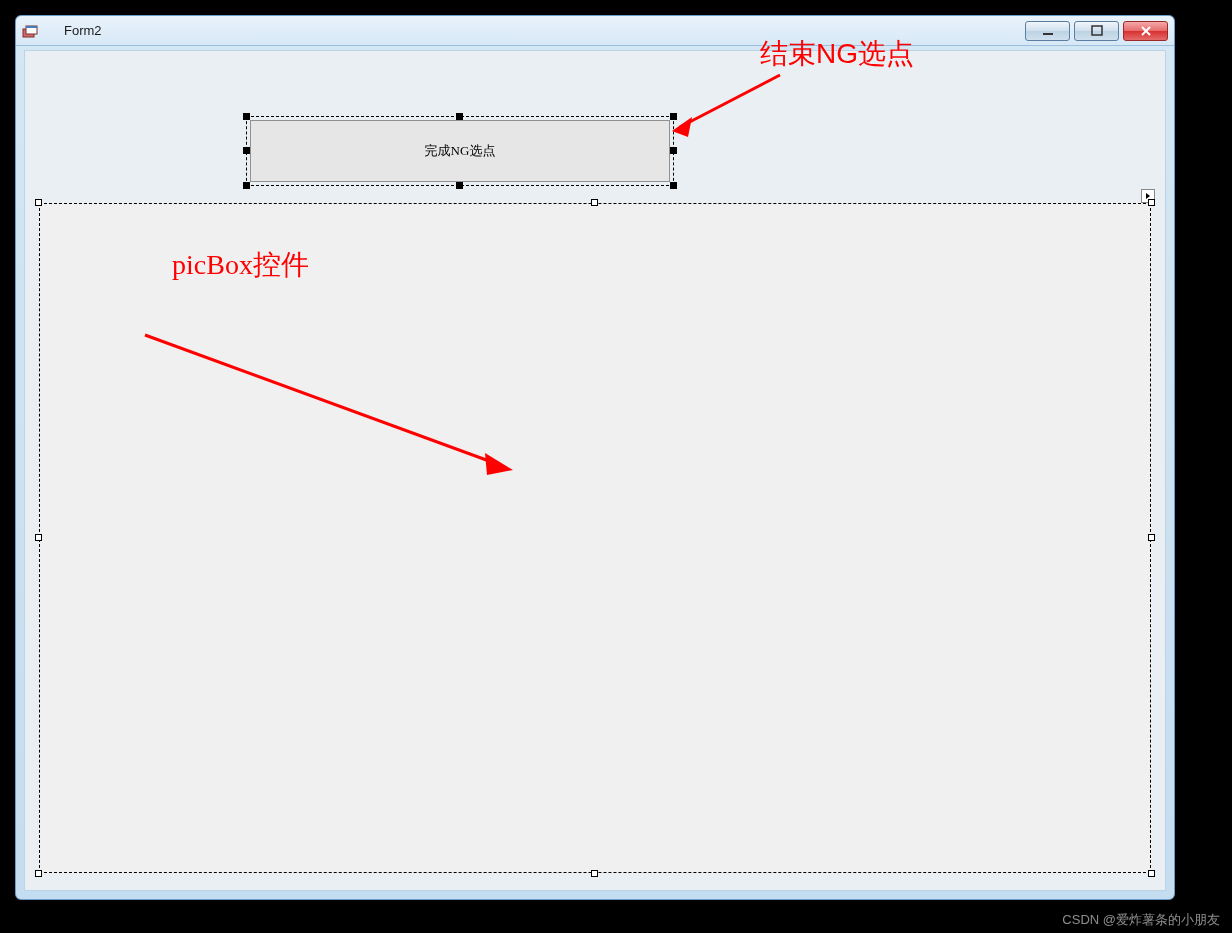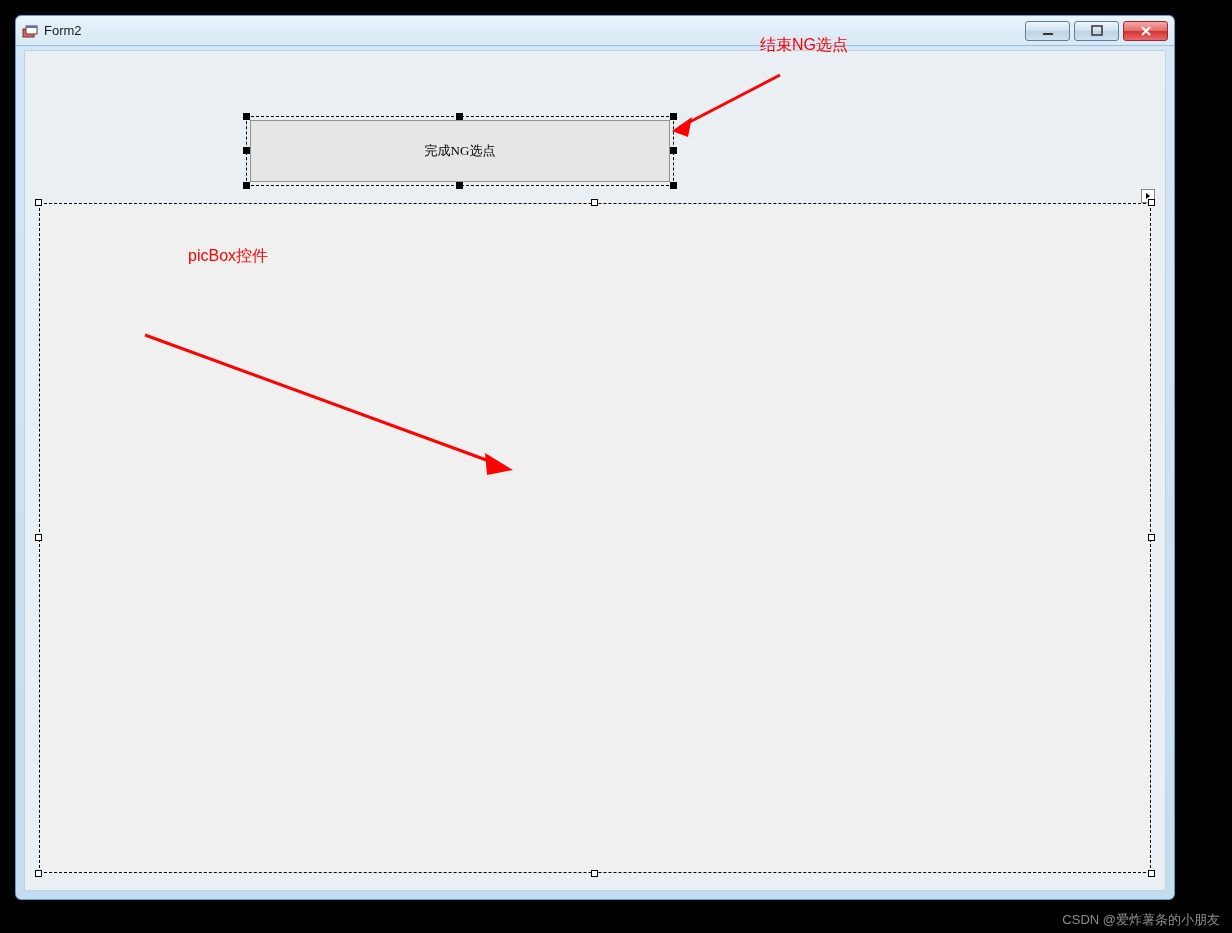--- a/index.html
+++ b/index.html
@@ -20,20 +20,21 @@
       box-shadow: 0 0 6px rgba(0,0,0,.25);
     }
     .titlebar {
       height: 30px;
       display: flex;
       align-items: center;
       padding: 0 6px;
       background: linear-gradient(to bottom, #e9f3fb 0%, #d7e8f6 100%);
       border-bottom: 1px solid #9ec0df;
       border-radius: 6px 6px 0 0;
+      gap: 20px;
     }
     .app-icon {
       width: 16px; height: 16px;
       margin-right: 6px;
       display: flex; align-items: center; justify-content: center;
     }
     .title-text {
       font-size: 13px; color: #1a1a1a; flex: 1;
     }
     .win-btns { display: flex; gap: 4px; }
@@ -122,25 +123,25 @@
     .pw-ne { right: -4px; top: -4px; }
     .pw-w  { left: -4px; top: 50%; margin-top: -4px; }
     .pw-e  { right: -4px; top: 50%; margin-top: -4px; }
     .pw-sw { left: -4px; bottom: -4px; }
     .pw-s  { left: 50%; margin-left: -4px; bottom: -4px; }
     .pw-se { right: -4px; bottom: -4px; }
 
     .annotation {
       position: absolute;
       color: #ff0000;
-      font-size: 16px;
+      font-size: 28px;
       font-family: "Microsoft YaHei", sans-serif;
     }
     .anno1 { left: 760px; top: 35px; }
-    .anno2 { left: 188px; top: 246px; }
+    .anno2 { left: 172px; top: 246px; font-family: Liberation Serif, serif; }
 
     .watermark {
       position: absolute;
       right: 12px; bottom: 4px;
       font-size: 13px;
       color: rgba(200,200,200,.7);
       font-family: "Microsoft YaHei", sans-serif;
     }
   </style>
 </head>

